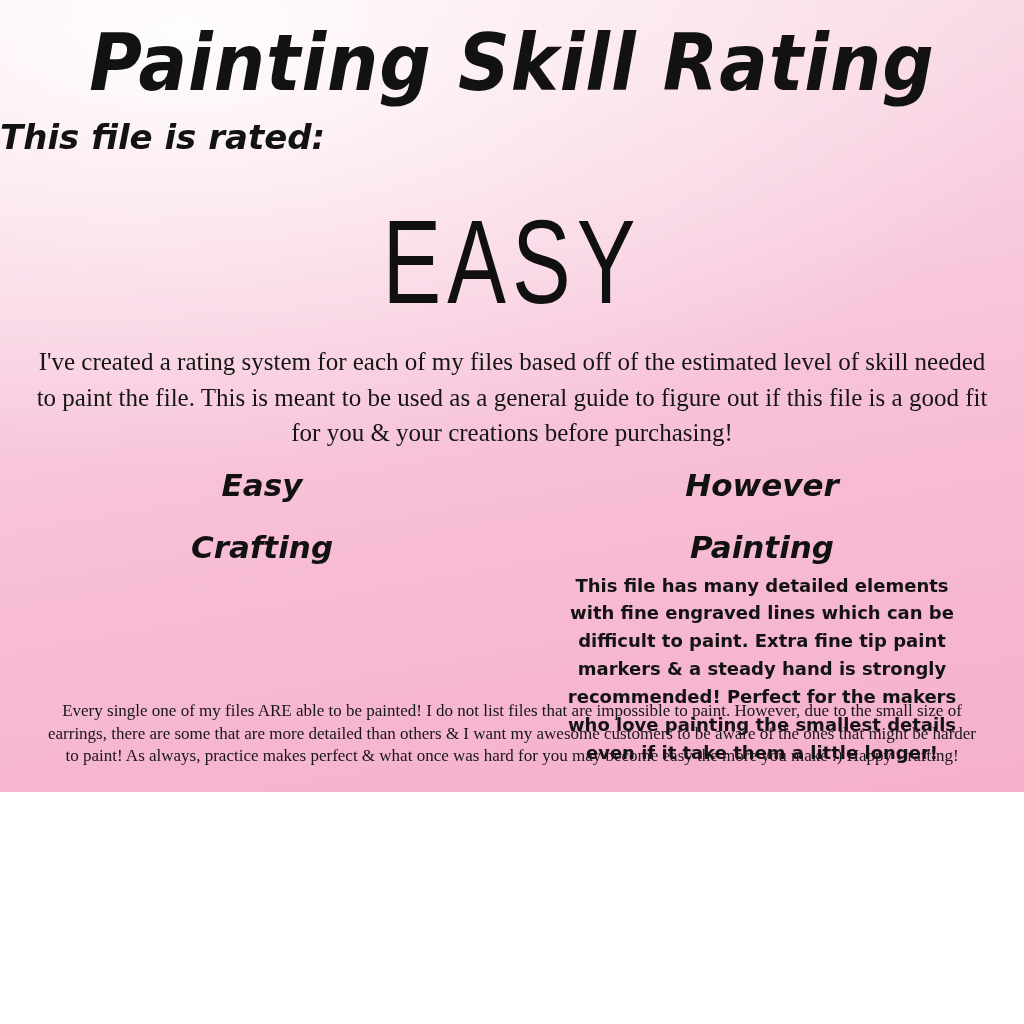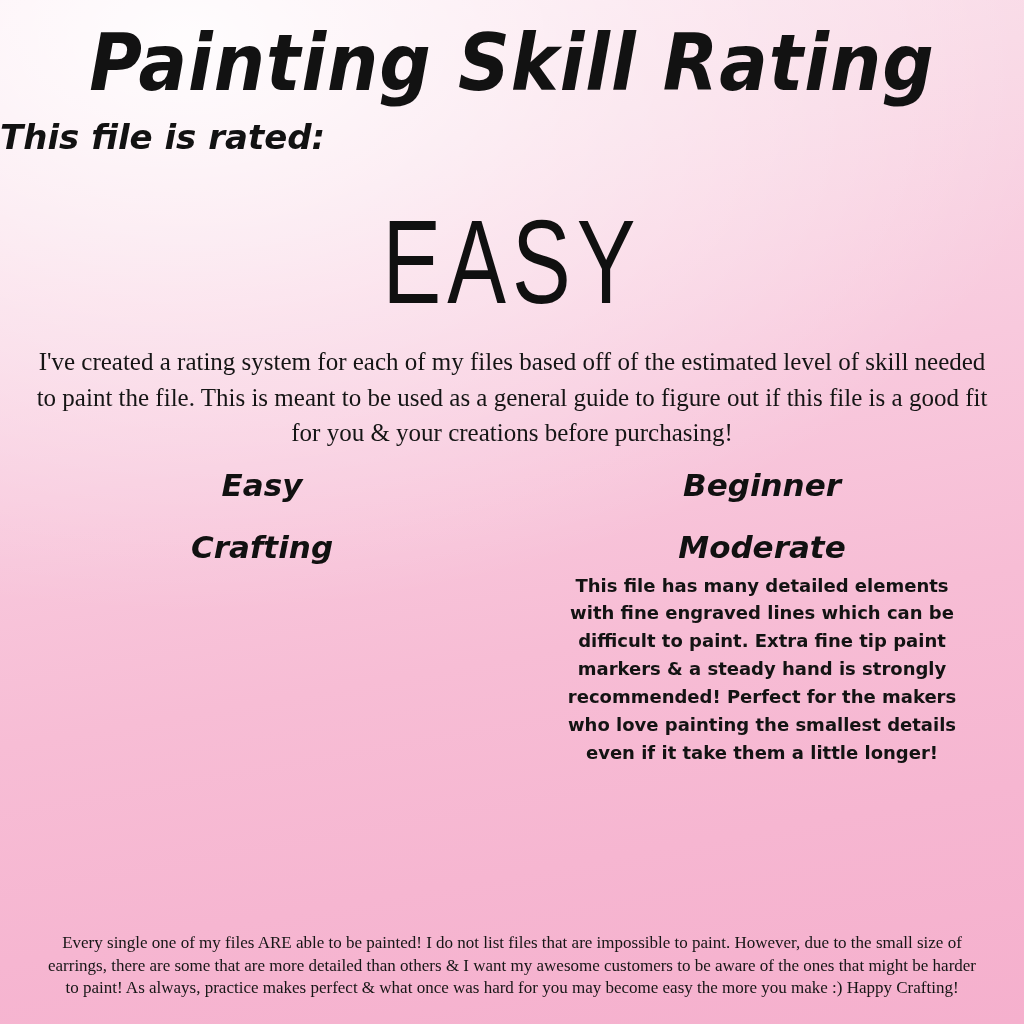--- a/index.html
+++ b/index.html
@@ -8,21 +8,21 @@
   }
   body {
     width: 1024px;
     height: 1024px;
     overflow: hidden;
     font-family: "Liberation Serif", serif;
   }
   .page {
     position: relative;
     width: 1024px;
-    height: 1024px;
+    height: 792px;
     box-sizing: border-box;
     background:
       radial-gradient(ellipse 140% 90% at 18% 4%, rgba(255,255,255,0.92) 0%, rgba(255,255,255,0.45) 28%, rgba(255,255,255,0.0) 62%),
       linear-gradient(170deg, #fbe3ee 0%, #f9d9e6 18%, #f8c9dd 42%, #f7bdd5 62%, #f6b6d1 80%, #f5b0cd 100%);
     overflow: hidden;
   }
 
   .title {
     text-align: center;
     font-family: "DejaVu Sans", sans-serif;
@@ -146,29 +146,29 @@
 
   <p class="intro">I've created a rating system for each of my files based off of the estimated level of skill needed to paint the file. This is meant to be used as a general guide to figure out if this file is a good fit for you &amp; your creations before purchasing!</p>
 
   <div class="grid">
 
     <div class="cell easy">
       <div class="cell-title">Easy</div>
     </div>
 
     <div class="cell beginner">
-      <div class="cell-title">Beginner</div>
+      <div class="cell-title">However</div>
     </div>
 
     <div class="cell moderate">
       <div class="cell-title">Crafting</div>
     </div>
 
     <div class="cell advanced">
-      <div class="cell-title">Moderate</div>
+      <div class="cell-title">Painting</div>
       <div class="cell-body">This file has many detailed elements with fine engraved lines which can be difficult to paint. Extra fine tip paint markers &amp; a steady hand is strongly recommended! Perfect for the makers who love painting the smallest details even if it take them a little longer!</div>
     </div>
 
   </div>
 
   <div class="disclaimer">
     <div class="disclaimer-body">Every single one of my files ARE able to be painted! I do not list files that are impossible to paint. However, due to the small size of earrings, there are some that are more detailed than others &amp; I want my awesome customers to be aware of the ones that might be harder to paint! As always, practice makes perfect &amp; what once was hard for you may become easy the more you make :)  Happy Crafting!</div>
   </div>
 
 </div>

